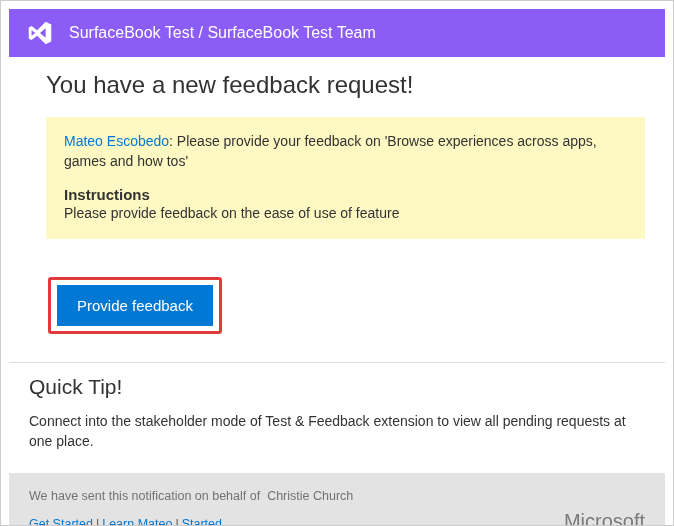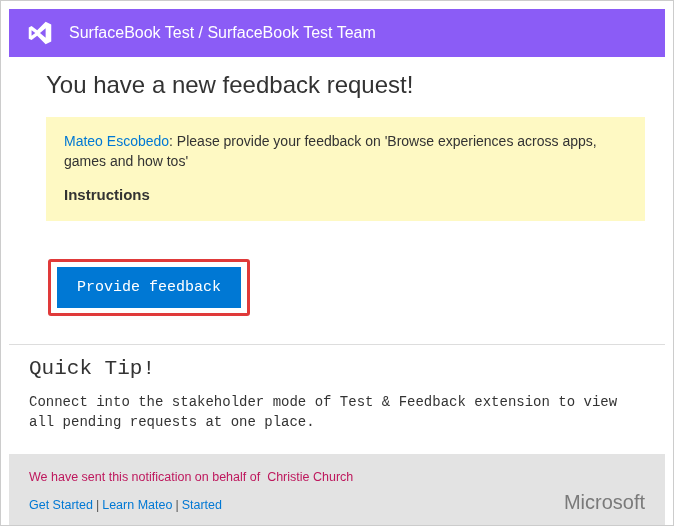--- a/index.html
+++ b/index.html
@@ -69,51 +69,50 @@
       border-radius: 3px;
       margin-left: 2px;
     }
     .cta-button {
       background: #0078d4;
       color: #fff;
       border: none;
       font-size: 15px;
       padding: 12px 20px;
       cursor: pointer;
-      font-family: Liberation Mono, monospace;
+      font-family: Liberation Sans, sans-serif;
     }
     .divider {
       border: none;
       border-top: 1px solid #ddd;
       margin: 22px 8px 0 8px;
     }
     .tip-section {
       padding: 12px 32px 18px 28px;
-      font-family: Liberation Mono, monospace;
     }
     .tip-title {
       font-size: 21px;
       font-weight: 400;
       color: #333;
       margin-bottom: 12px;
     }
     .tip-text {
       font-size: 14px;
       color: #333;
       line-height: 1.45;
     }
     .footer {
       background: #e3e3e3;
       padding: 16px 20px 14px 20px;
       margin: 4px 8px 8px 8px;
       position: relative;
     }
     .footer-sent {
       font-size: 12.5px;
-      color: #be185d;
+      color: #737373;
       margin-bottom: 14px;
     }
     .footer-links {
       font-size: 12.5px;
       color: #333;
     }
     .footer-links a {
       color: #0078d4;
       text-decoration: none;
     }
@@ -144,20 +143,21 @@
 </div>
 
 <div class="main">
   <h1 class="page-title">You have a new feedback request!</h1>
 
   <div class="request-box">
     <div class="request-text">
       <span class="requester-name">Mateo Escobedo</span><span>: Please provide your feedback on 'Browse experiences across  apps, games and how tos'</span>
     </div>
     <div class="instructions-heading">Instructions</div>
+    <div class="instructions-text">Please provide feedback on the ease of use of feature</div>
   </div>
 
   <div class="cta-wrap">
     <button class="cta-button">Provide feedback</button>
   </div>
 </div>
 
 <hr class="divider">
 
 <div class="tip-section">

